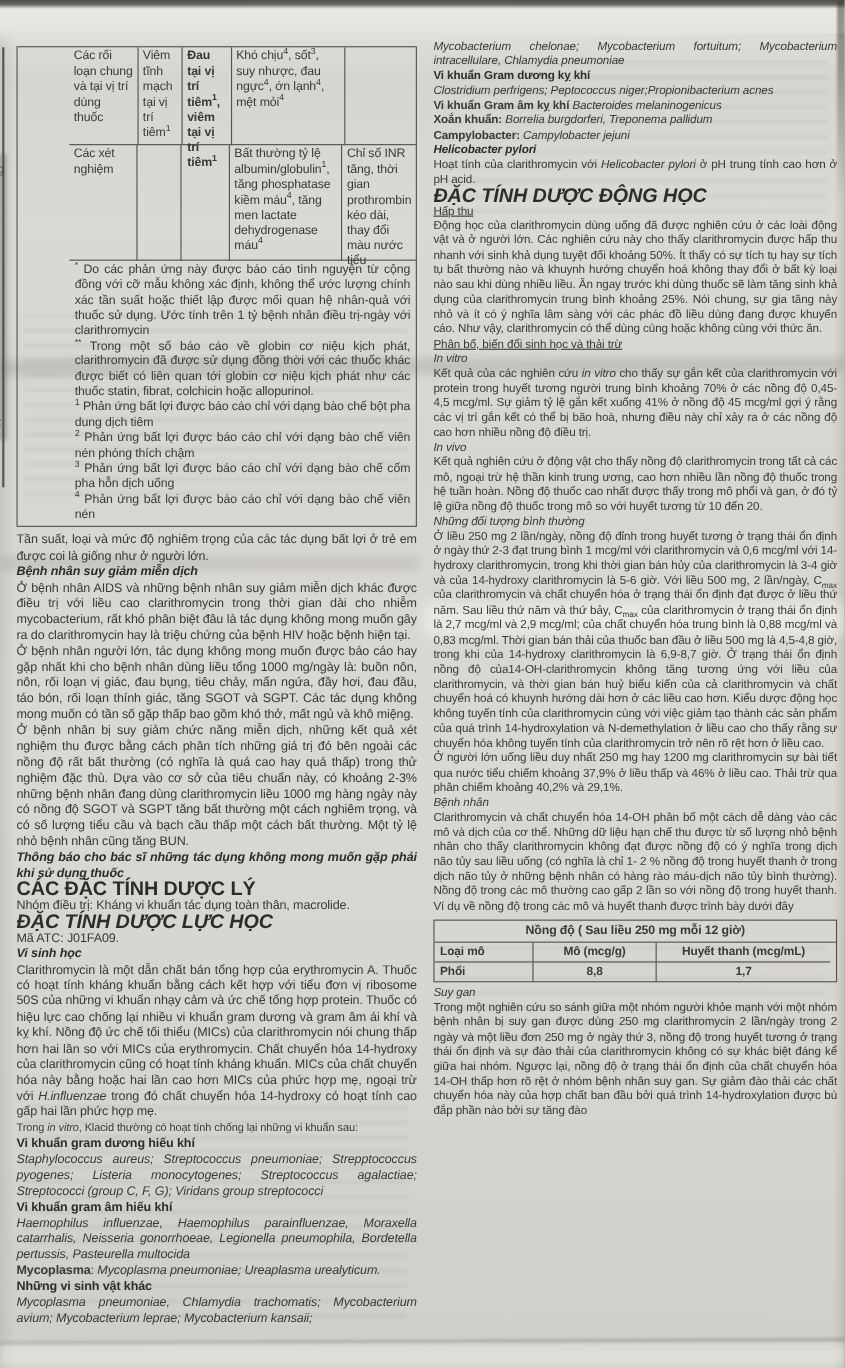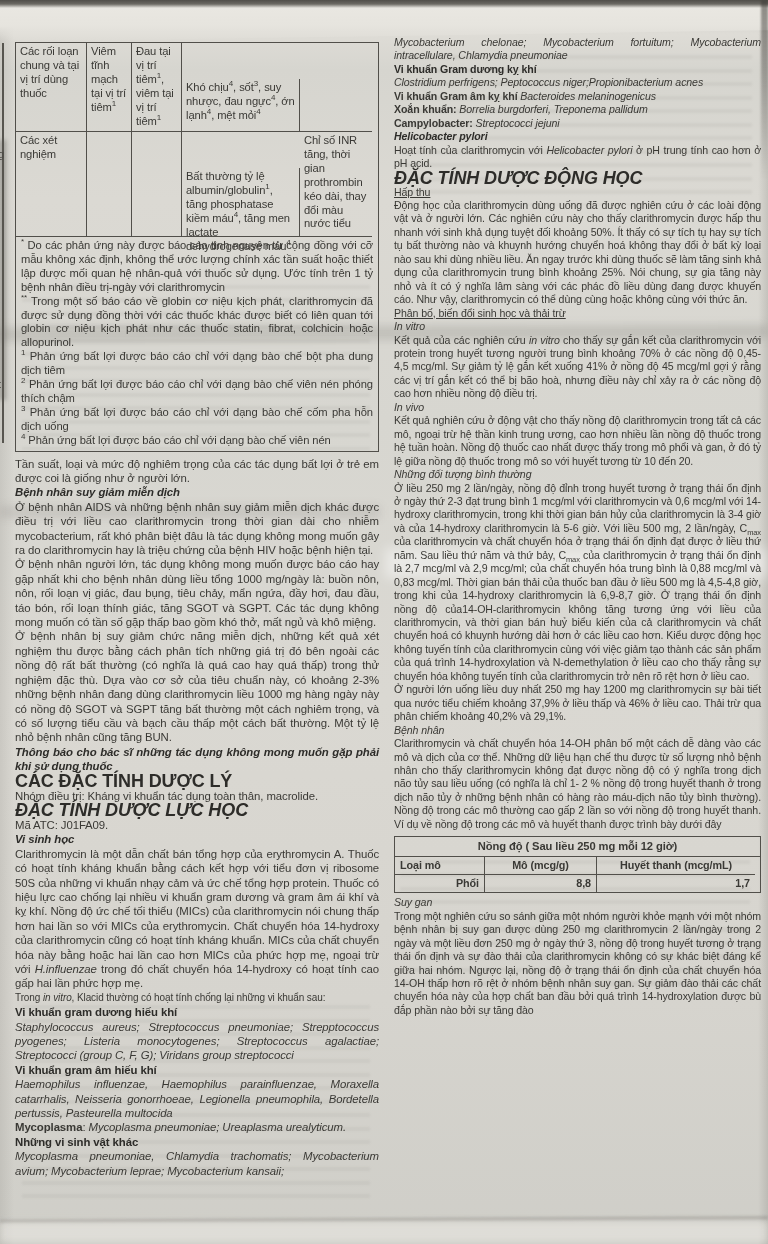--- a/index.html
+++ b/index.html
@@ -30,36 +30,36 @@
   .h-bi{font-weight:bold;font-style:italic;color:#2d2c29;}
   .i{font-style:italic;}
   .u-head{text-decoration:underline;}
   .sz12{font-size:18px;line-height:15px;}
   .sz11s{font-size:10px;}
   .mt2{margin-top:2px;}.mt3{margin-top:3px;}.mt5{margin-top:5px;}.mt6{margin-top:6px;}.mt8{margin-top:8px;}
   .run-b{font-weight:bold;}.run-i{font-style:italic;}
   sup{font-size:8px;line-height:0;vertical-align:super;}
   sub{font-size:7.5px;line-height:0;vertical-align:sub;}
   
-  .adv-table{border:1.5px solid #514f4a;margin-bottom:5px;text-align:left;font-size:11.2px;line-height:13.9px;}
+  .adv-table{border:1.5px solid #514f4a;margin-bottom:5px;text-align:left;font-size:11.2px;line-height:13.9px;padding-left:47px;}
   .adv-row{display:flex;}
   .adv-cell{border-right:1.2px solid #514f4a;border-bottom:1.2px solid #514f4a;padding:2px 4px;box-sizing:border-box;}
   .adv-cell:last-child{border-right:none;}
   .adv-r1{height:89px;}
   .adv-r2{height:105px;}
-  .c1{width:71px;}.c2{width:45px;}.c3{width:50px;}.c4{width:118px;margin-top:36px;}.c5{width:72px;}
+  .c1{width:71px;}.c2{width:45px;}.c3{width:50px;font-weight:bold;}.c4{width:118px;}.c5{width:72px;}
   .adv-foot{padding:2px 5px 3px;font-size:11.2px;line-height:13.9px;text-align:justify;}
   .adv-foot .fn{margin:0;}
   
   .tis-table{border:1.3px solid #514f4a;margin:5px 0 3px;text-align:left;font-size:10.8px;line-height:13px;}
   .tis-title{border-bottom:1.2px solid #514f4a;font-weight:bold;text-align:center;padding:3px 2px;font-size:11.2px;}
   .tis-row{display:flex;font-weight:bold;}
   .tis-cell{border-right:1.2px solid #514f4a;border-bottom:1.2px solid #514f4a;padding:2px 5px;box-sizing:border-box;}
   .tis-cell:last-child{border-right:none;}
-  .tis-row:last-child .tis-cell{border-bottom:none;text-align:right;}
+  .tis-row:last-child .tis-cell{border-bottom:none;}
   .tc1{width:90px;}.tc2{width:112px;}.tc3{width:158px;text-align:center;}
   .tis-num{text-align:center;}
 </style>
 </head>
 <body>
 
 <div class="page">
 
   <div class="top-fold"></div>
   <div class="crease" style="top:326px;left:0;width:768px;height:14px;background:rgba(70,68,64,0.16);filter:blur(4px);transform:rotate(-0.2deg);"></div>
@@ -127,21 +127,21 @@
     <div class="block h-b"><span>Những vi sinh vật khác</span></div>
     <div class="block i"><span>Mycoplasma pneumoniae, Chlamydia trachomatis; Mycobacterium avium; Mycobacterium leprae; Mycobacterium kansaii;</span></div>
   </div>
 
   <div class="col col-right">
     <div class="block i"><span>Mycobacterium chelonae; Mycobacterium fortuitum; Mycobacterium intracellulare, Chlamydia pneumoniae</span></div>
     <div class="block h-b"><span>Vi khuẩn Gram dương kỵ khí</span></div>
     <div class="block i"><span>Clostridium perfrigens; Peptococcus niger;Propionibacterium acnes</span></div>
     <div class="block"><span class="run-b">Vi khuẩn Gram âm kỵ khí </span><span class="run-i">Bacteroides melaninogenicus</span></div>
     <div class="block"><span class="run-b">Xoắn khuẩn: </span><span class="run-i">Borrelia burgdorferi, Treponema pallidum</span></div>
-    <div class="block"><span class="run-b">Campylobacter: </span><span class="run-i">Streptococci jejuni</span></div>
+    <div class="block"><span class="run-b">Campylobacter: </span><span class="run-i">Campylobacter jejuni</span></div>
     <div class="block h-bi"><span>Helicobacter pylori</span></div>
     <div class="block"><span>Hoạt tính của clarithromycin với </span><span class="run-i">Helicobacter pylori</span><span> ở pH trung tính cao hơn ở pH acid.</span></div>
     <div class="block h-bi sz12 mt6"><span>ĐẶC TÍNH DƯỢC ĐỘNG HỌC</span></div>
     <div class="block u-head"><span>Hấp thu</span></div>
     <div class="block"><span>Động học của clarithromycin dùng uống đã được nghiên cứu ở các loài động vật và ở người lớn. Các nghiên cứu này cho thấy clarithromycin được hấp thu nhanh với sinh khả dụng tuyệt đối khoảng 50%. Ít thấy có sự tích tụ hay sự tích tụ bất thường nào và khuynh hướng chuyển hoá không thay đổi ở bất kỳ loại nào sau khi dùng nhiều liều. Ăn ngay trước khi dùng thuốc sẽ làm tăng sinh khả dụng của clarithromycin trung bình khoảng 25%. Nói chung, sự gia tăng này nhỏ và ít có ý nghĩa lâm sàng với các phác đồ liều dùng đang được khuyến cáo. Như vậy, clarithromycin có thể dùng cùng hoặc không cùng với thức ăn.</span></div>
     <div class="block u-head"><span>Phân bố, biến đổi sinh học và thải trừ</span></div>
     <div class="block i"><span>In vitro</span></div>
     <div class="block"><span>Kết quả của các nghiên cứu </span><span class="run-i">in vitro</span><span> cho thấy sự gắn kết của clarithromycin với protein trong huyết tương người trung bình khoảng 70% ở các nồng độ 0,45-4,5 mcg/ml. Sự giảm tỷ lệ gắn kết xuống 41% ở nồng độ 45 mcg/ml gợi ý rằng các vị trí gắn kết có thể bị bão hoà, nhưng điều này chỉ xảy ra ở các nồng độ cao hơn nhiều nồng độ điều trị.</span></div>
     <div class="block i"><span>In vivo</span></div>
     <div class="block"><span>Kết quả nghiên cứu ở động vật cho thấy nồng độ clarithromycin trong tất cả các mô, ngoại trừ hệ thần kinh trung ương, cao hơn nhiều lần nồng độ thuốc trong hệ tuần hoàn. Nồng độ thuốc cao nhất được thấy trong mô phổi và gan, ở đó tỷ lệ giữa nồng độ thuốc trong mô so với huyết tương từ 10 đến 20.</span></div>

